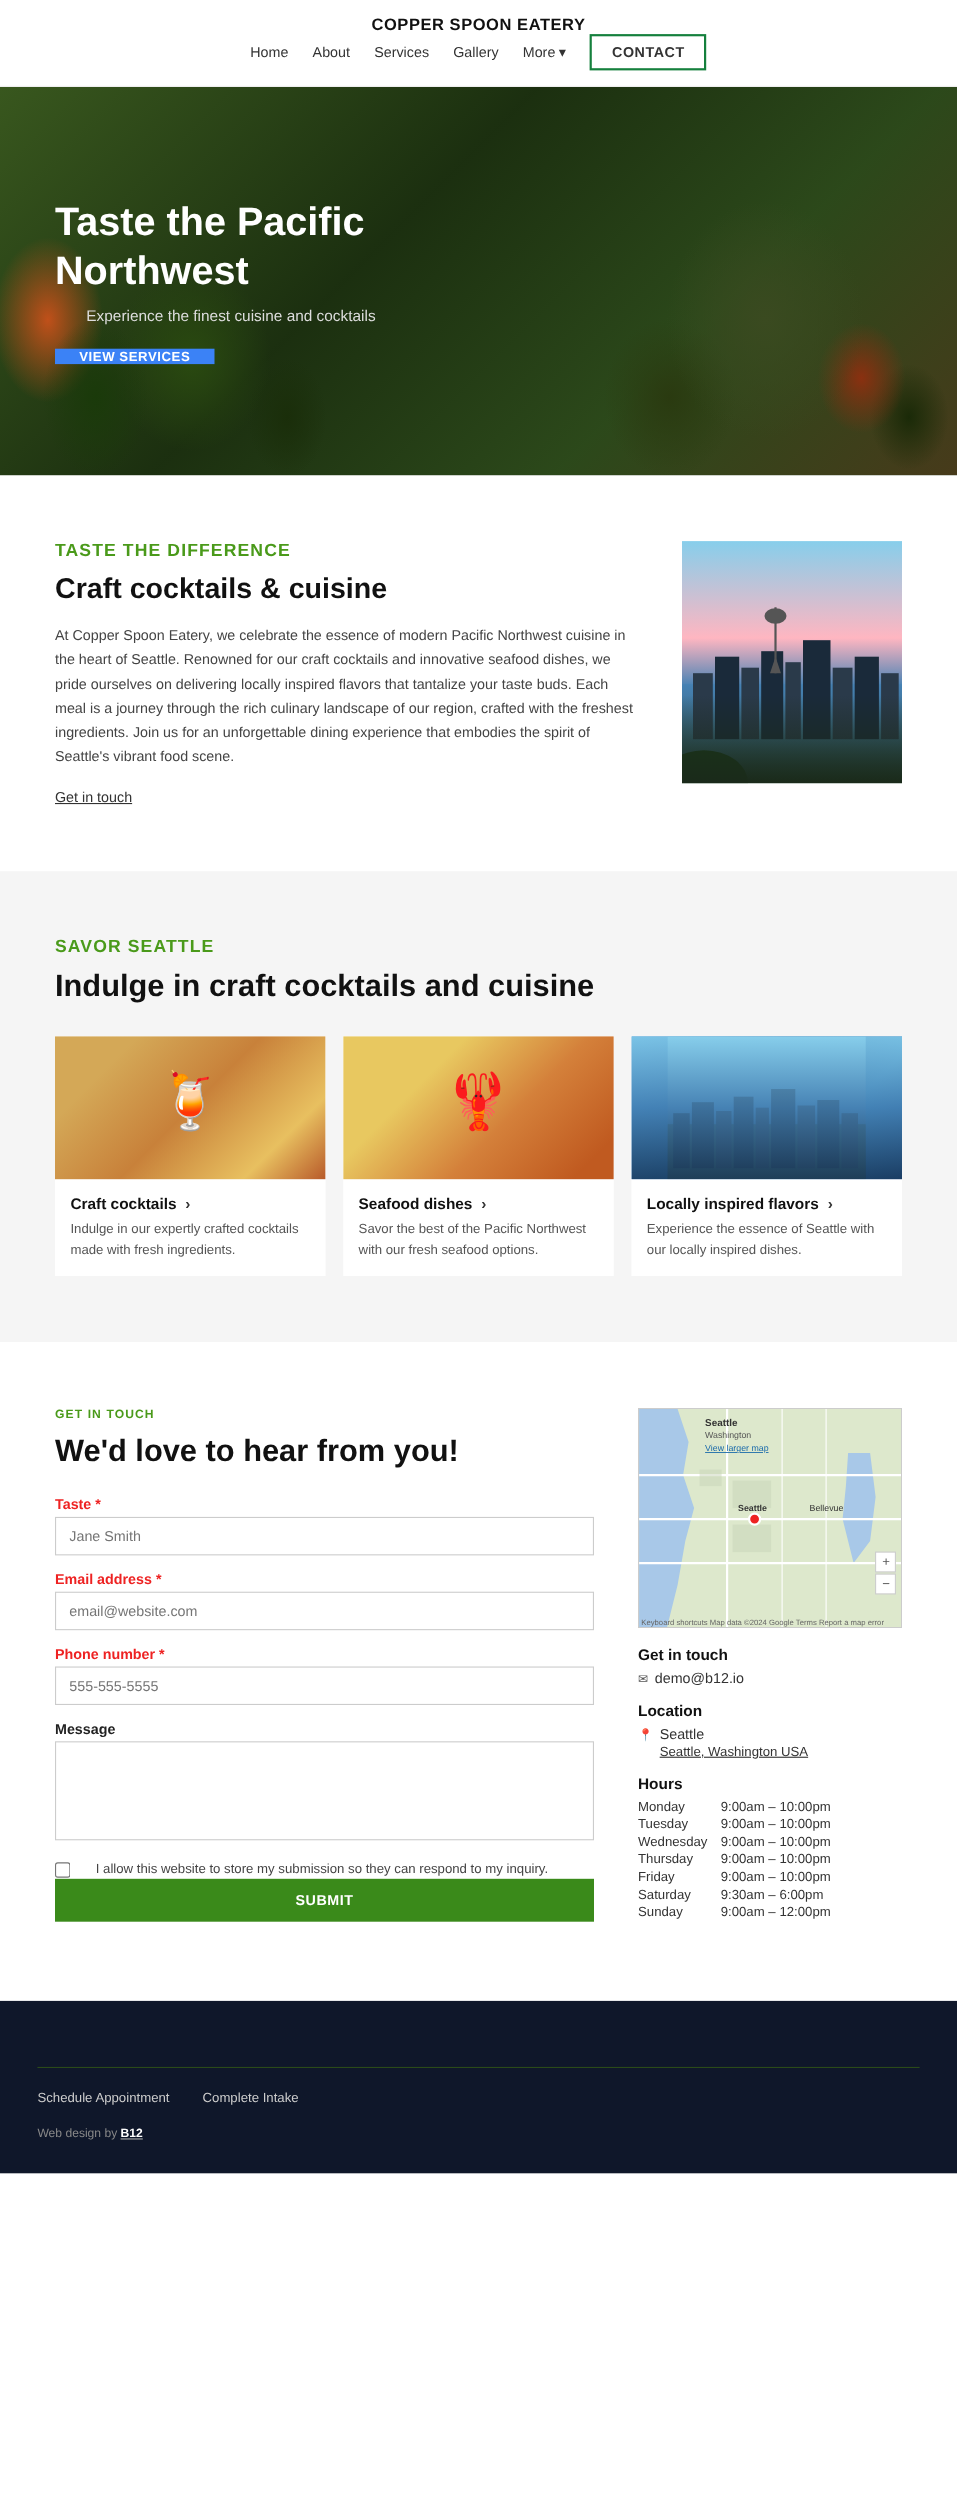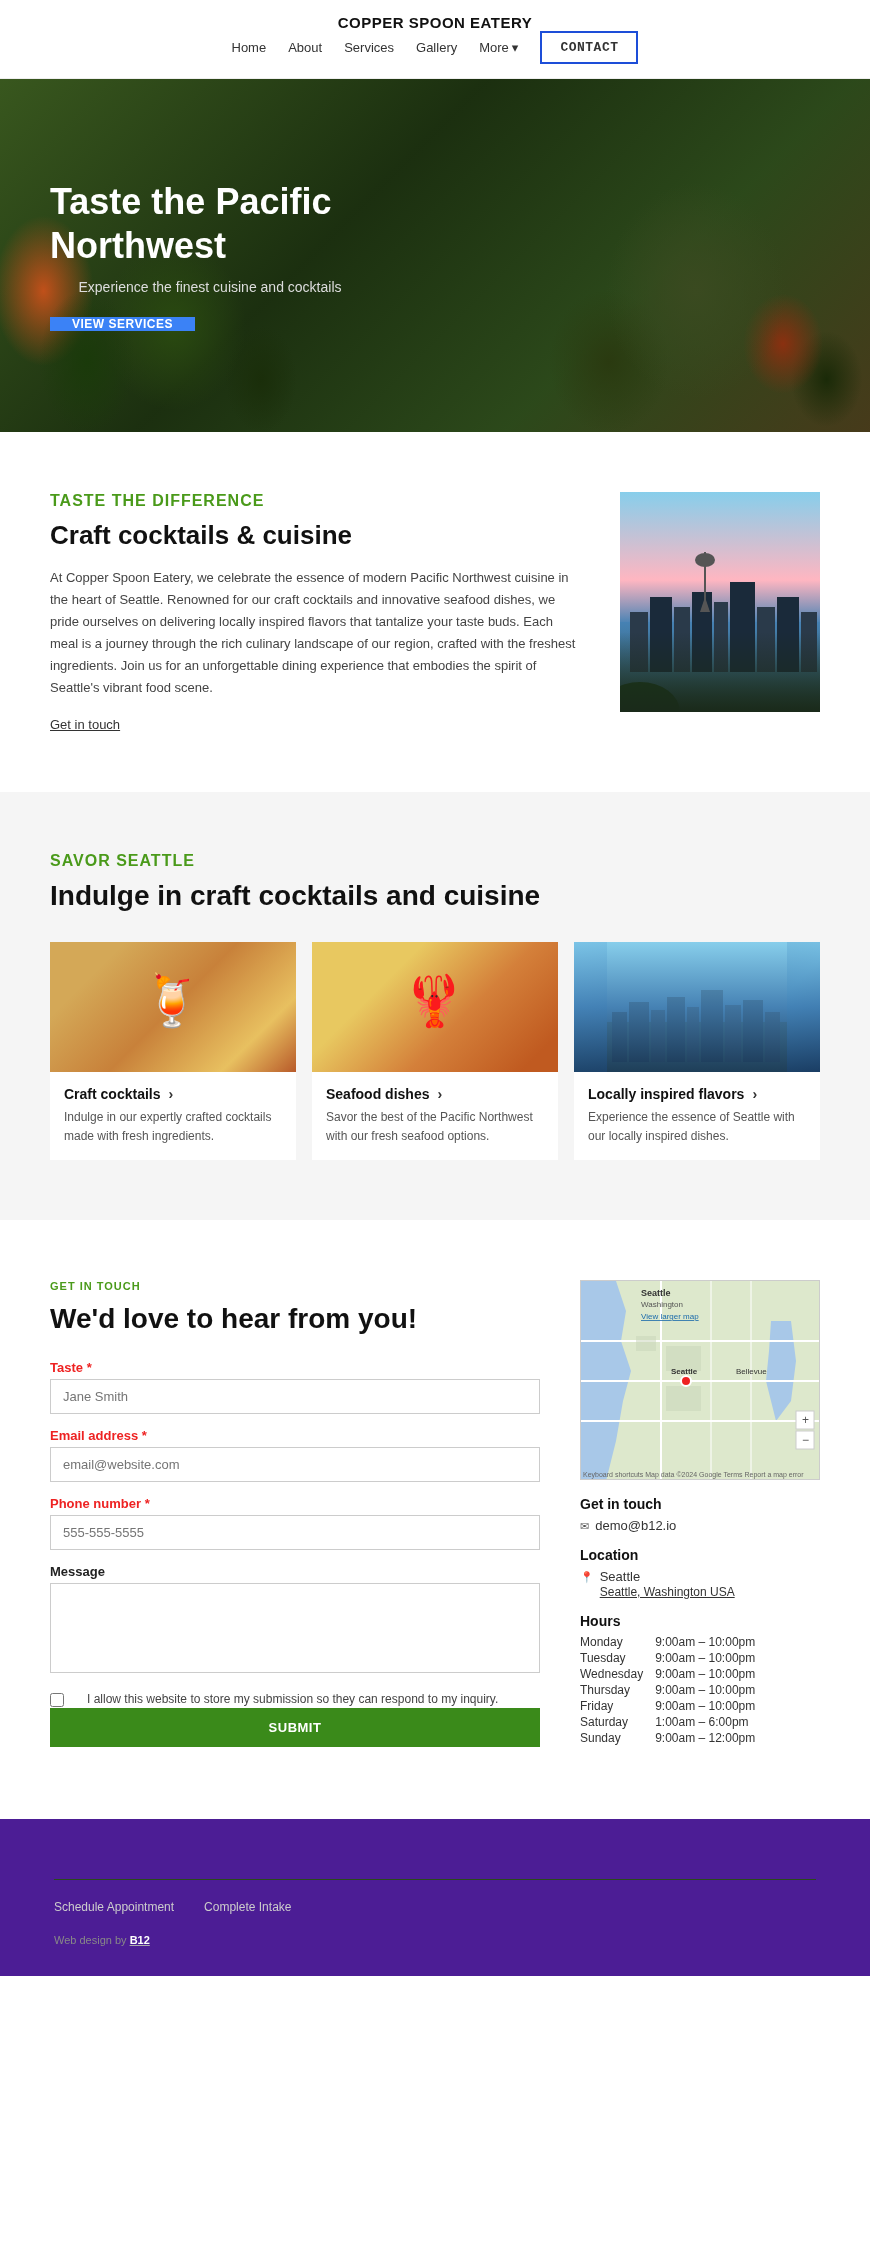--- a/index.html
+++ b/index.html
@@ -3,21 +3,21 @@
   <meta charset="utf-8">
   <style>
     * { margin: 0; padding: 0; box-sizing: border-box; }
     body { font-family: Arial, sans-serif; font-size: 14px; color: #222; background: #fff; width: 870px; }
 
     
     nav { display: flex; align-items: center; justify-content: space-between; padding: 14px 40px; background: #fff; border-bottom: 1px solid #eee; position: sticky; top: 0; z-index: 100; flex-direction: column; }
     .nav-logo { font-weight: 800; font-size: 15px; letter-spacing: 0.5px; color: #111; }
     .nav-links { display: flex; align-items: center; gap: 22px; }
     .nav-links a { text-decoration: none; color: #333; font-size: 13px; }
-    .nav-contact-btn { border: 2px solid #1d4ed8; padding: 7px 18px; font-size: 13px; font-weight: 700; text-decoration: none; color: #111; letter-spacing: 0.5px; font-family: Liberation Mono, monospace; }
+    .nav-contact-btn { border: 2px solid #15803d; padding: 7px 18px; font-size: 13px; font-weight: 700; text-decoration: none; color: #111; letter-spacing: 0.5px; }
     .nav-more { display: flex; align-items: center; gap: 3px; font-size: 13px; color: #333; cursor: pointer; }
 
     
     .hero { position: relative; height: 353px; overflow: hidden; background: #2a3d1e; display: flex; align-items: center; }
     .hero-bg { position: absolute; inset: 0; background: linear-gradient(135deg, #3a5a1e 0%, #1a2e0e 40%, #2c4a1a 70%, #4a3a1a 100%); opacity: 0.9; }
     .hero-trees { position: absolute; inset: 0; overflow: hidden; }
     .hero-trees::before { content: ''; position: absolute; inset: 0;
       background:
         radial-gradient(ellipse 80px 120px at 10% 80%, #1a3a0a 0%, transparent 60%),
         radial-gradient(ellipse 100px 150px at 5% 60%, #c0501a 0%, transparent 50%),
@@ -84,21 +84,21 @@
     .contact-info-heading { font-size: 14px; font-weight: 700; color: #111; margin-bottom: 6px; }
     .contact-info-row { display: flex; align-items: flex-start; gap: 6px; font-size: 13px; color: #333; margin-bottom: 4px; }
     .contact-info-icon { font-size: 11px; margin-top: 2px; color: #555; }
     .contact-info-link { color: #333; text-decoration: none; }
     .contact-location-link { color: #333; font-size: 12px; text-decoration: underline; }
     .hours-grid { display: grid; grid-template-columns: auto 1fr; gap: 2px 12px; font-size: 12px; color: #333; }
     .hours-day { font-weight: 500; }
     .hours-time { }
 
     
-    footer { background: #4c1d95; padding: 40px 54px 30px; }
+    footer { background: #0f172a; padding: 40px 34px 30px; }
     .footer-bottom { display: flex; gap: 30px; margin-top: 20px; border-top: 1px solid #2a4a1a; padding-top: 20px; }
     .footer-link { color: #ccc; font-size: 12px; text-decoration: none; }
     .footer-webdesign { font-size: 11px; color: #888; margin-top: 20px; }
     .footer-webdesign a { color: #aaa; }
     .footer-webdesign strong { color: #fff; }
   </style>
 </head>
 <body>
 
 <nav>
@@ -331,21 +331,21 @@
           <span class="hours-time">9:00am  –  10:00pm</span>
           <span class="hours-day">Tuesday</span>
           <span class="hours-time">9:00am  –  10:00pm</span>
           <span class="hours-day">Wednesday</span>
           <span class="hours-time">9:00am  –  10:00pm</span>
           <span class="hours-day">Thursday</span>
           <span class="hours-time">9:00am  –  10:00pm</span>
           <span class="hours-day">Friday</span>
           <span class="hours-time">9:00am  –  10:00pm</span>
           <span class="hours-day">Saturday</span>
-          <span class="hours-time">1:00am  –  6:00pm</span>
+          <span class="hours-time">9:30am  –  6:00pm</span>
           <span class="hours-day">Sunday</span>
           <span class="hours-time">9:00am  –  12:00pm</span>
         </div>
     </div>
   </div>
 </section>
 
 <footer>
   <div class="footer-bottom">
     <a href="#" class="footer-link">Schedule Appointment</a>

